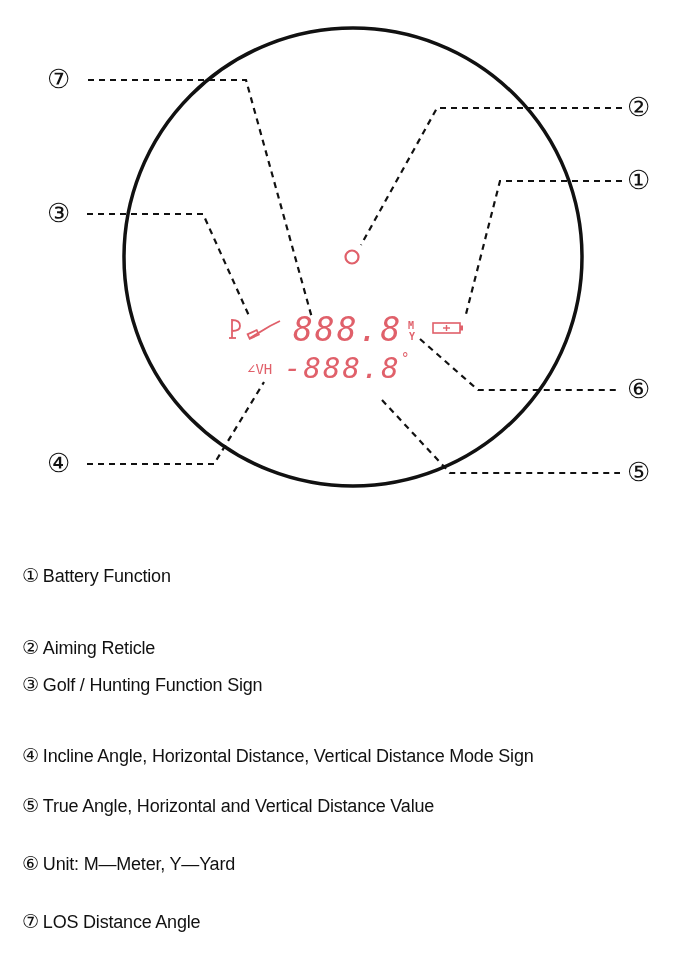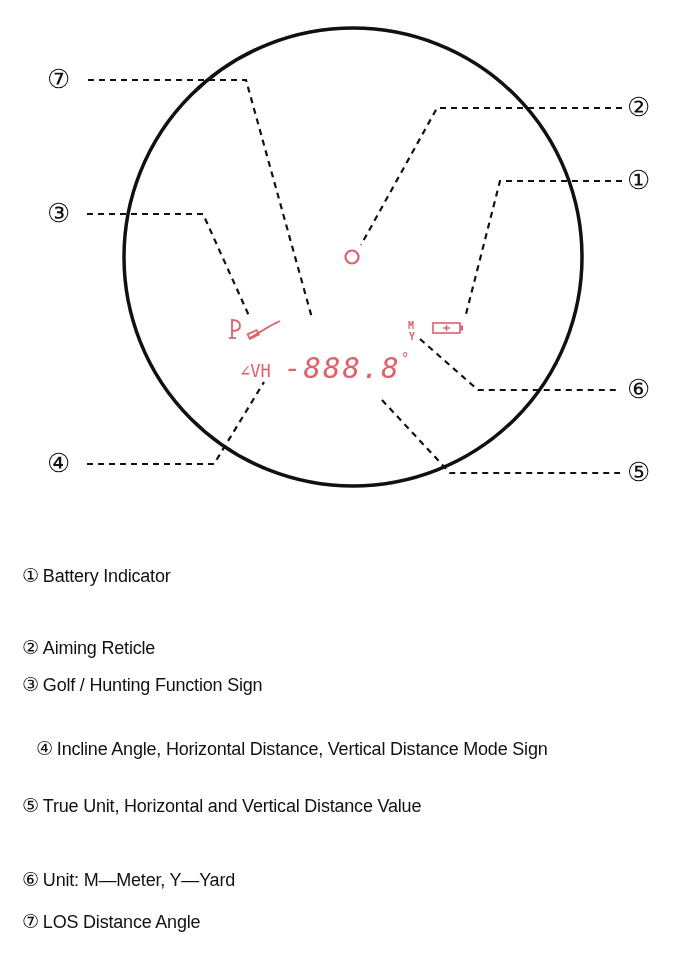--- a/index.html
+++ b/index.html
@@ -50,51 +50,52 @@
 
     <g>
       <rect x="433" y="323" width="27" height="10" fill="none" stroke="#e0606a" stroke-width="1.6"></rect>
       <rect x="460" y="325.5" width="3" height="5" fill="#e0606a"></rect>
       <line x1="443" y1="328" x2="450" y2="328" stroke="#e0606a" stroke-width="1.4"></line>
       <line x1="446.5" y1="325" x2="446.5" y2="331" stroke="#e0606a" stroke-width="1.4"></line>
     </g>
   </svg>
 
   
+  <div class="lcd" style="left:293px; top:310px; font-size:33px; letter-spacing:2px;">888.8</div>
   <div class="lcd" style="left:284px; top:351px; font-size:29px; letter-spacing:2px;">-888.8</div>
   <div class="lcd" style="left:401px; top:350px; font-size:14px; font-style:normal;">°</div>
   <div class="lcd" style="left:408px; top:320px; font-size:10px; font-style:normal; font-weight:bold;">M</div>
   <div class="lcd" style="left:409px; top:331px; font-size:10px; font-style:normal; font-weight:bold;">Y</div>
-  <div class="lcd" style="left:240px; top:361px; font-size:17px; font-style:normal;">∠VH</div>
+  <div class="lcd" style="left:247px; top:361px; font-size:14px; font-style:normal;">∠VH</div>
 
   
   <div class="callout-num" style="left:47px; top:66px;">⑦</div>
   <div class="callout-num" style="left:627px; top:94px;">②</div>
   <div class="callout-num" style="left:627px; top:167px;">①</div>
   <div class="callout-num" style="left:47px; top:200px;">③</div>
   <div class="callout-num" style="left:627px; top:376px;">⑥</div>
   <div class="callout-num" style="left:47px; top:450px;">④</div>
   <div class="callout-num" style="left:627px; top:459px;">⑤</div>
 </div>
 
 <div class="legend">
   <div class="legend-item" style="top:4px;">
-    <span class="num">①</span><span>Battery Indicator</span>
+    <span class="num">①</span><span>Battery Function</span>
   </div>
   <div class="legend-item" style="top:76px;">
     <span class="num">②</span><span>Aiming Reticle</span>
   </div>
   <div class="legend-item" style="top:113px;">
     <span class="num">③</span><span>Golf / Hunting Function Sign</span>
   </div>
-  <div class="legend-item" style="top:177px;margin-left:14px;">
+  <div class="legend-item" style="top:184px;">
     <span class="num">④</span><span>Incline Angle, Horizontal Distance, Vertical Distance Mode Sign</span>
   </div>
   <div class="legend-item" style="top:234px;">
-    <span class="num">⑤</span><span>True Unit, Horizontal and Vertical Distance Value</span>
+    <span class="num">⑤</span><span>True Angle, Horizontal and Vertical Distance Value</span>
   </div>
-  <div class="legend-item" style="top:308px;">
+  <div class="legend-item" style="top:292px;">
     <span class="num">⑥</span><span>Unit: M—Meter, Y—Yard</span>
   </div>
   <div class="legend-item" style="top:350px;">
     <span class="num">⑦</span><span>LOS Distance Angle</span>
   </div>
 </div>
 
 </body></html>

